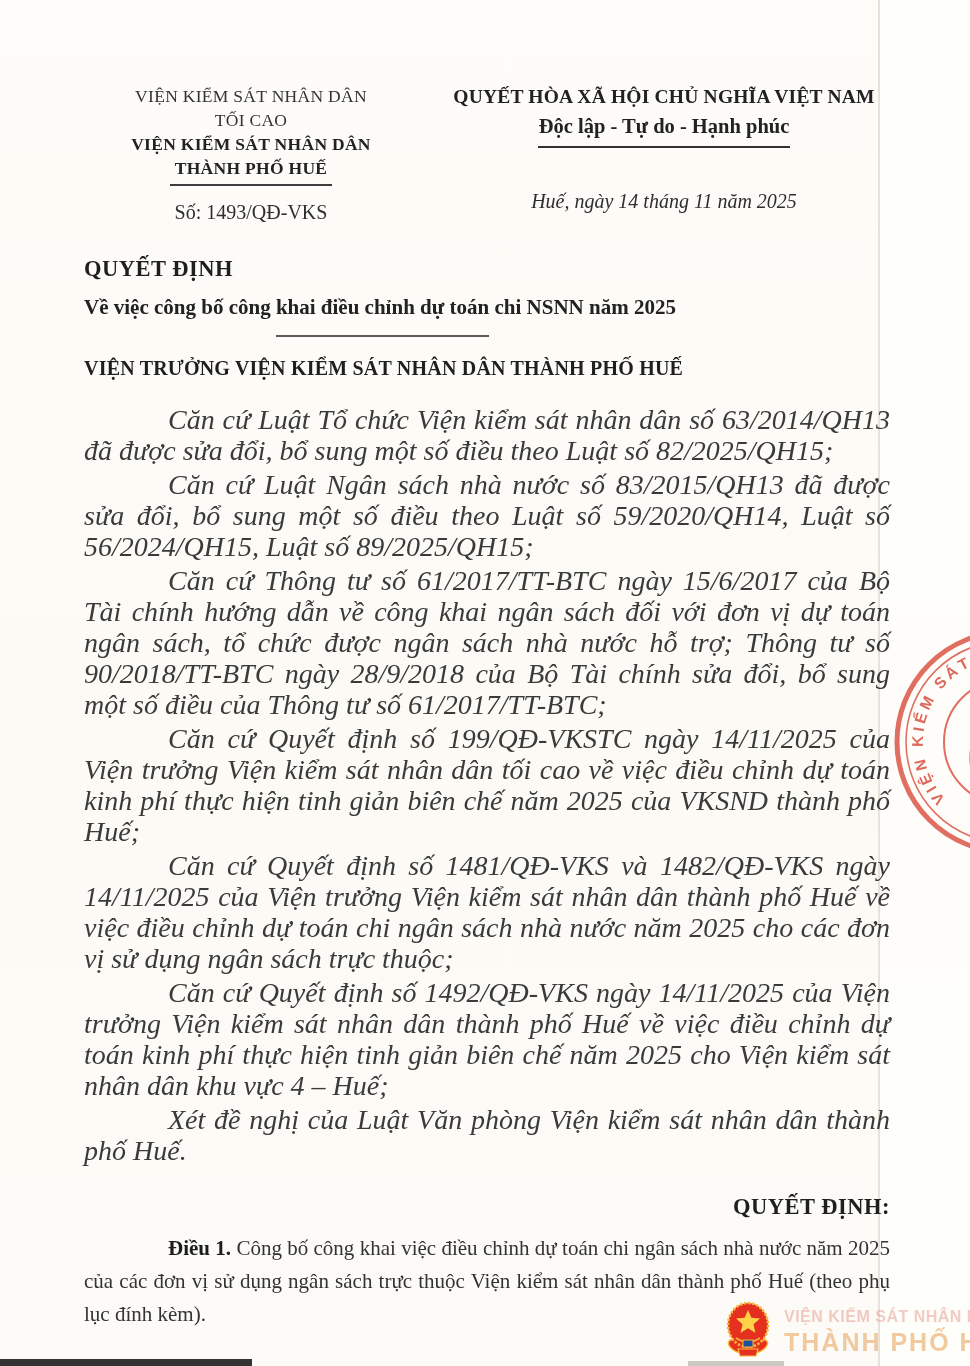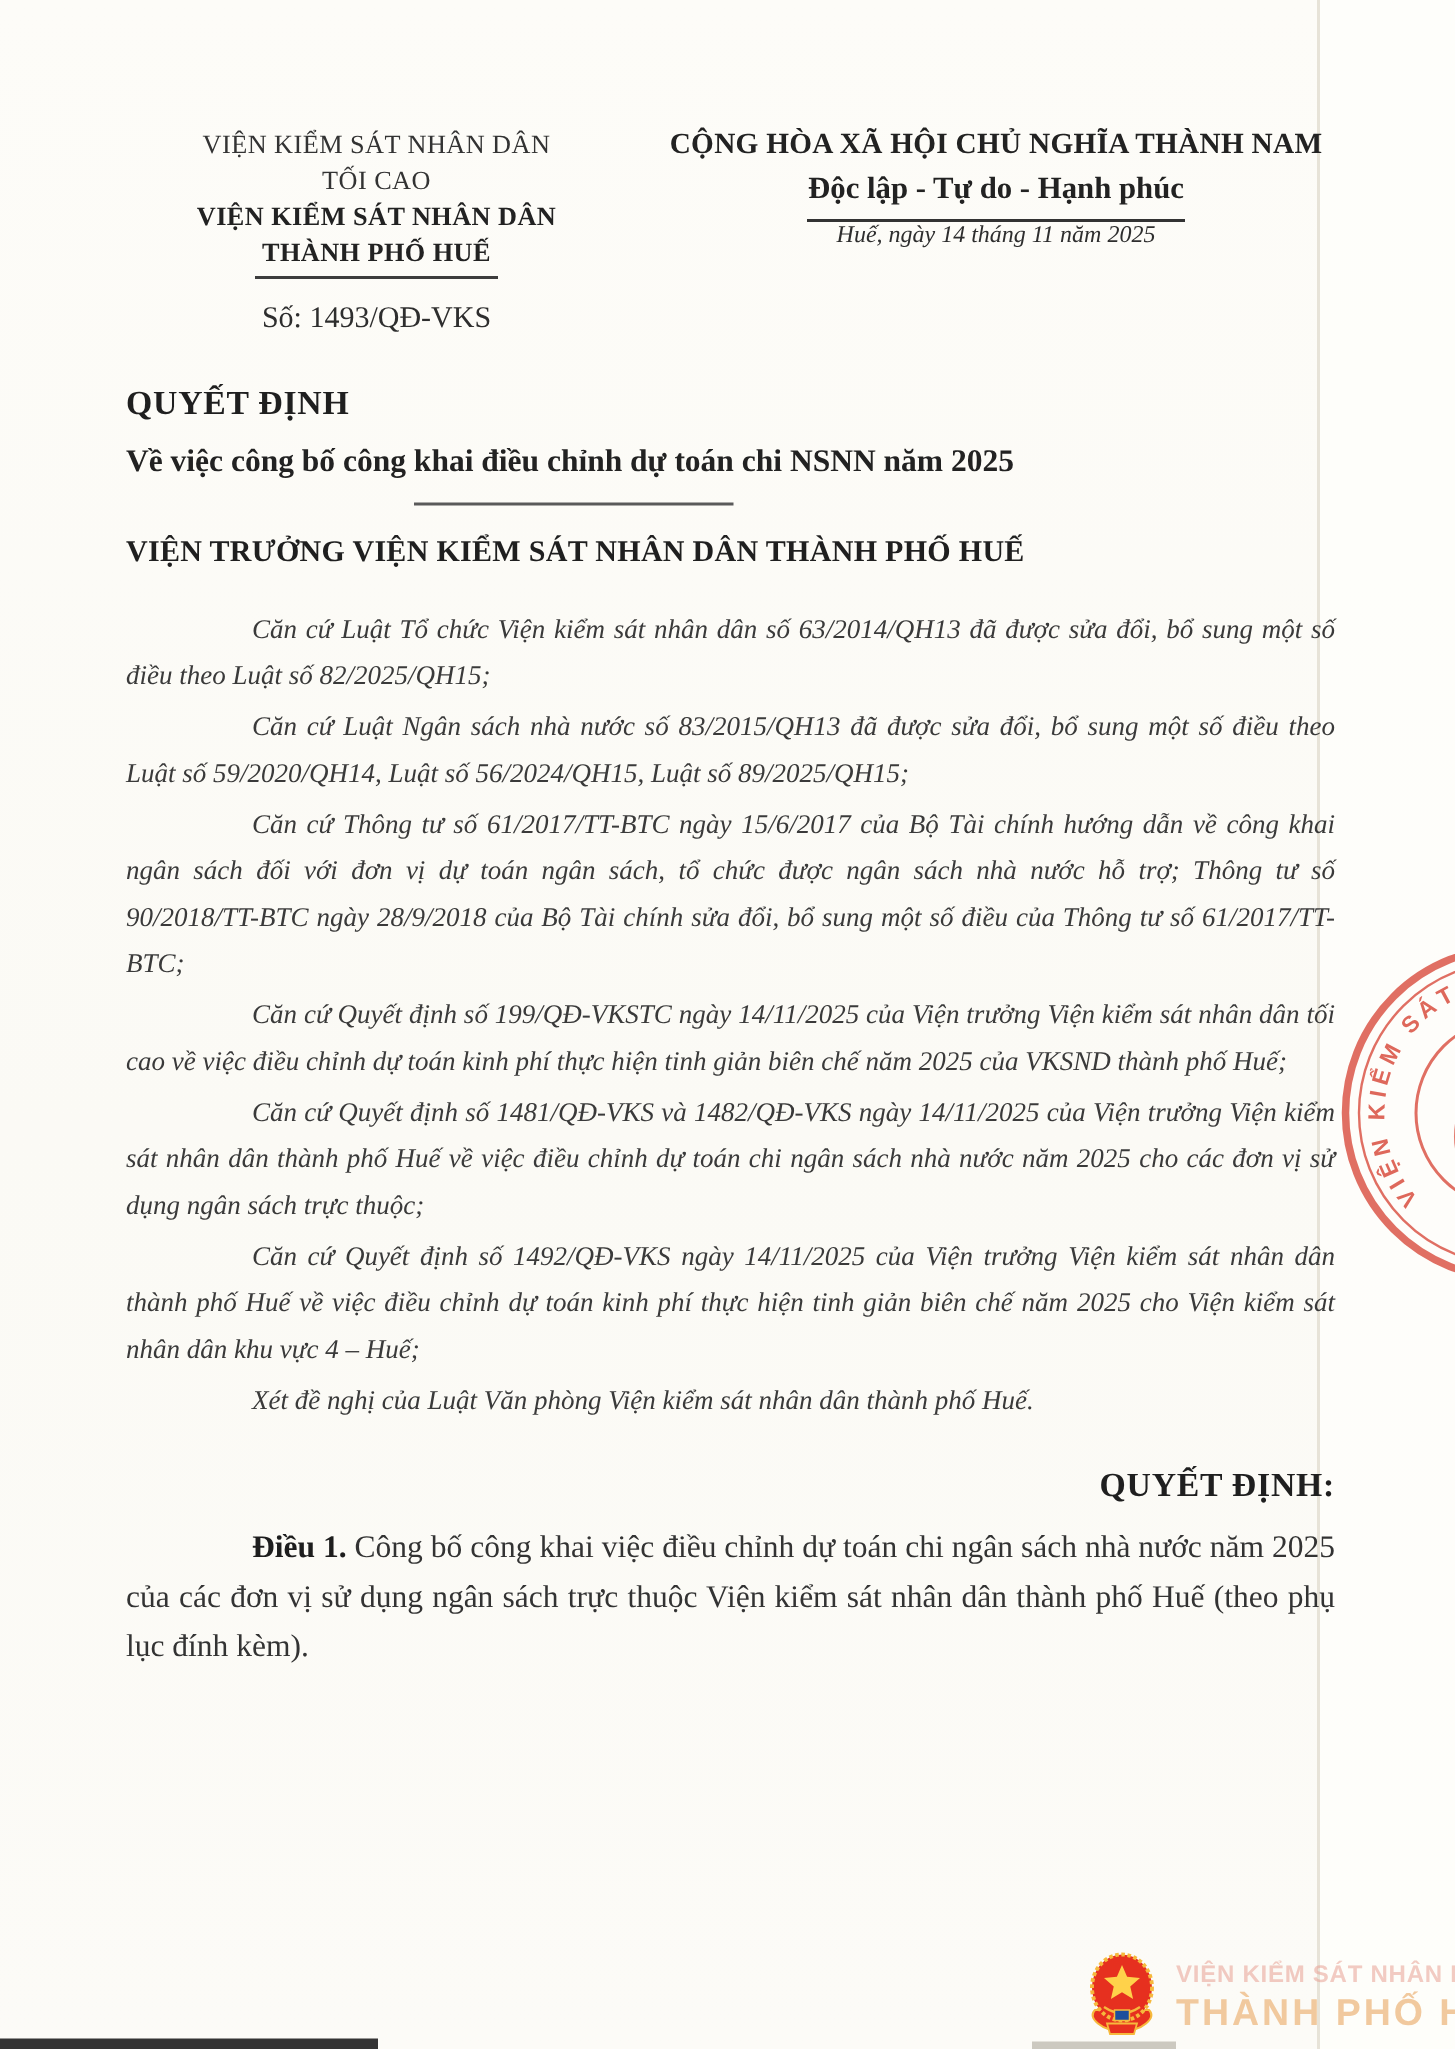--- a/index.html
+++ b/index.html
@@ -23,32 +23,32 @@
   .hdr-left{width:310px;margin-left:12px;text-align:center;line-height:24px;}
   .hdr-left .r{font-size:17.5px;letter-spacing:.3px;}
   .hdr-left .b{font-size:17.5px;font-weight:bold;letter-spacing:.3px;color:#222;}
   .hdr-left-rule{width:162px;border-bottom:2px solid #3d3d3d;margin:4px auto 0;}
   .doc-number{font-size:20px;margin-top:14px;color:#2e2e2e;}
 
   .hdr-right{margin-left:auto;width:452px;text-align:center;}
   .nat1{font-size:19.5px;font-weight:bold;color:#222;letter-spacing:.2px;line-height:25px;}
   .nat2{font-size:20.5px;font-weight:bold;color:#222;margin-top:5px;line-height:25px;}
   .hdr-right-rule{width:252px;border-bottom:2px solid #333;margin:7px auto 0;}
-  .date-line{font-size:16px;font-style:italic;color:#2e2e2e;}
+  .date-line{font-size:20px;font-style:italic;margin-top:42px;color:#2e2e2e;}
 
   .title-block{margin-top:32px;}
   .doc-title{font-size:22.5px;font-weight:bold;color:#1f1f1f;letter-spacing:.5px;}
   .doc-subject{font-size:21px;font-weight:bold;color:#222;margin-top:13px;}
   .doc-subject .u{border-bottom:2px solid #5a5a5a;padding-bottom:16px;}
   .issuer{font-size:20px;font-weight:bold;color:#1f1f1f;margin-top:37px;letter-spacing:.2px;}
 
   .preamble{margin-top:24px;}
   .preamble p{
     margin:0 0 3px 0;
-    font-size:18px;font-style:italic;color:#3a3a3a;
+    font-size:28px;font-style:italic;color:#3a3a3a;
     line-height:31px;text-align:justify;text-indent:84px;
   }
   .decision-heading{text-align:right;font-size:22.5px;font-weight:bold;color:#1f1f1f;margin-top:28px;letter-spacing:.5px;}
   .article{
     margin-top:12px;font-size:21px;color:#333;
     line-height:33px;text-align:justify;text-indent:84px;
   }
   .article b{color:#1d1d1d;}
 
   .stamp{position:absolute;left:857px;top:592px;pointer-events:none;}
@@ -72,21 +72,21 @@
     <div class="hdr">
       <div class="hdr-left">
         <div class="r">VIỆN KIỂM SÁT NHÂN DÂN</div>
         <div class="r">TỐI CAO</div>
         <div class="b">VIỆN KIỂM SÁT NHÂN DÂN</div>
         <div class="b">THÀNH PHỐ HUẾ</div>
         <div class="hdr-left-rule"></div>
         <div class="doc-number">Số: 1493/QĐ-VKS</div>
       </div>
       <div class="hdr-right">
-        <div class="nat1">CỘNG HÒA XÃ HỘI CHỦ NGHĨA THÀNH NAM</div>
+        <div class="nat1">QUYẾT HÒA XÃ HỘI CHỦ NGHĨA VIỆT NAM</div>
         <div class="nat2">Độc lập - Tự do - Hạnh phúc</div>
         <div class="hdr-right-rule"></div>
         <div class="date-line">Huế, ngày 14 tháng 11 năm 2025</div>
       </div>
     </div>
 
     <div class="title-block">
       <div class="doc-title">QUYẾT ĐỊNH</div>
       <div class="doc-subject"><span>Về việc công bố công </span><span class="u">khai điều chỉnh dự toán</span><span> chi NSNN năm 2025</span></div>
       <div class="issuer">VIỆN TRƯỞNG VIỆN KIỂM SÁT NHÂN DÂN THÀNH PHỐ HUẾ</div>

